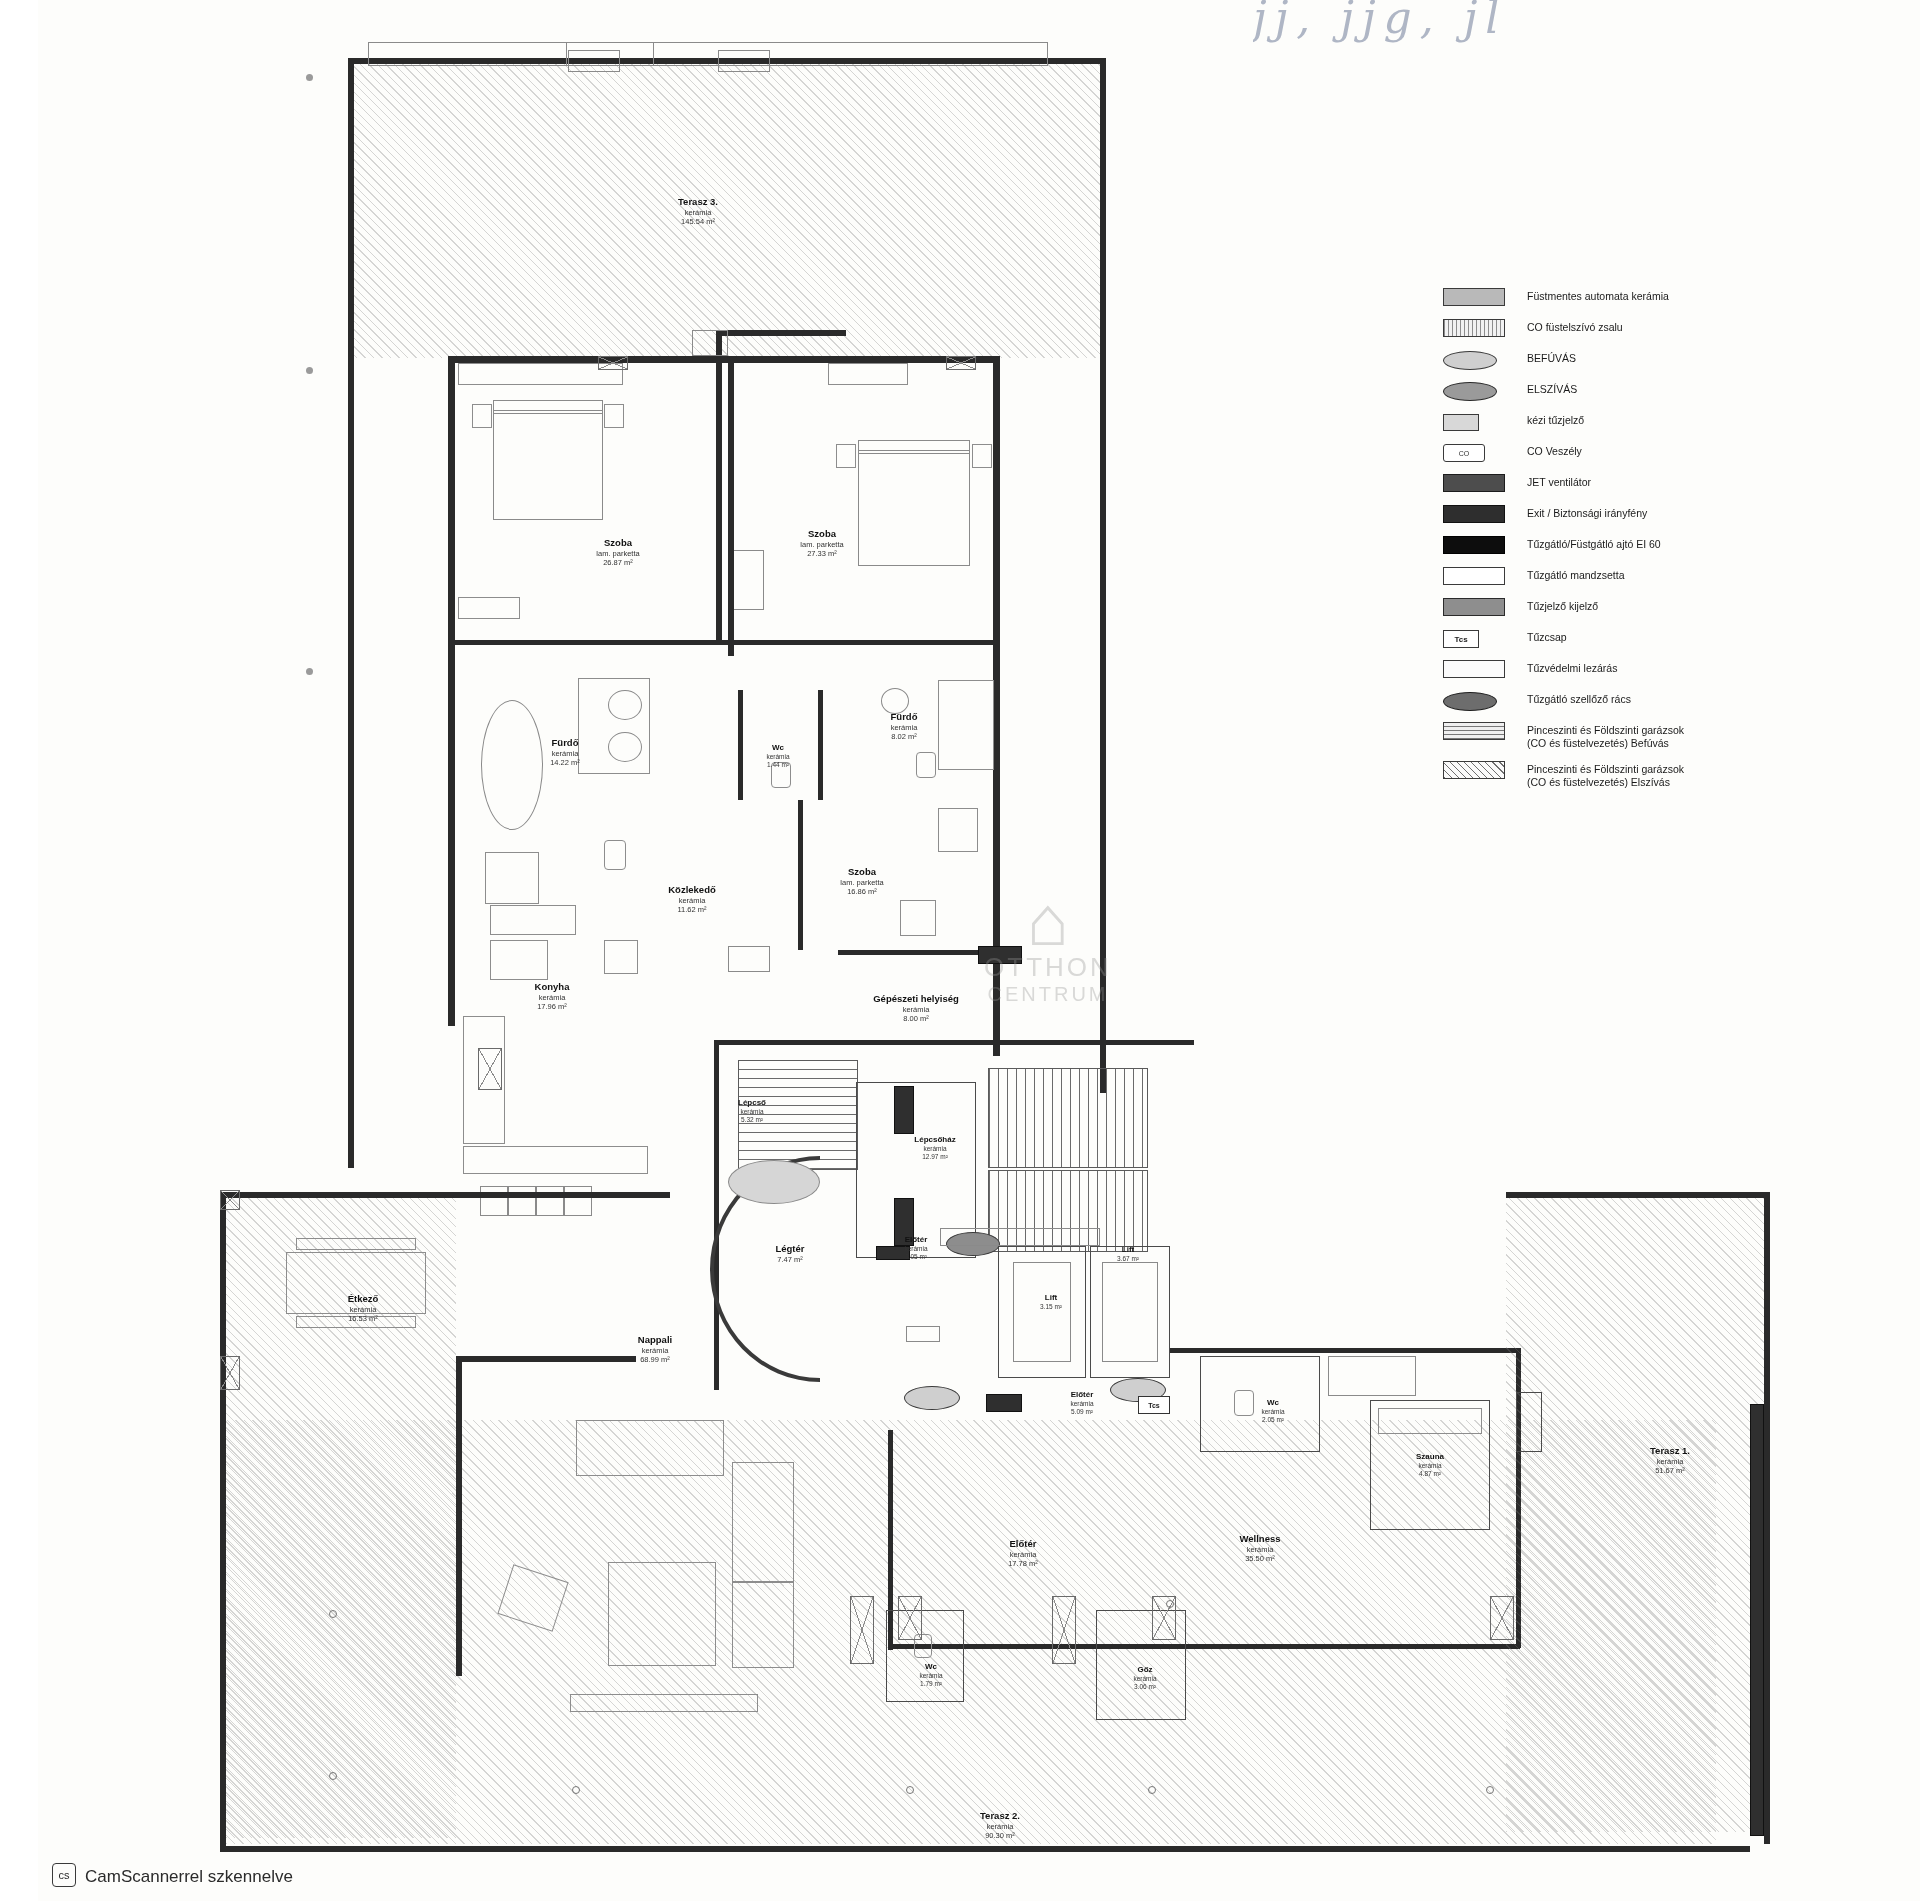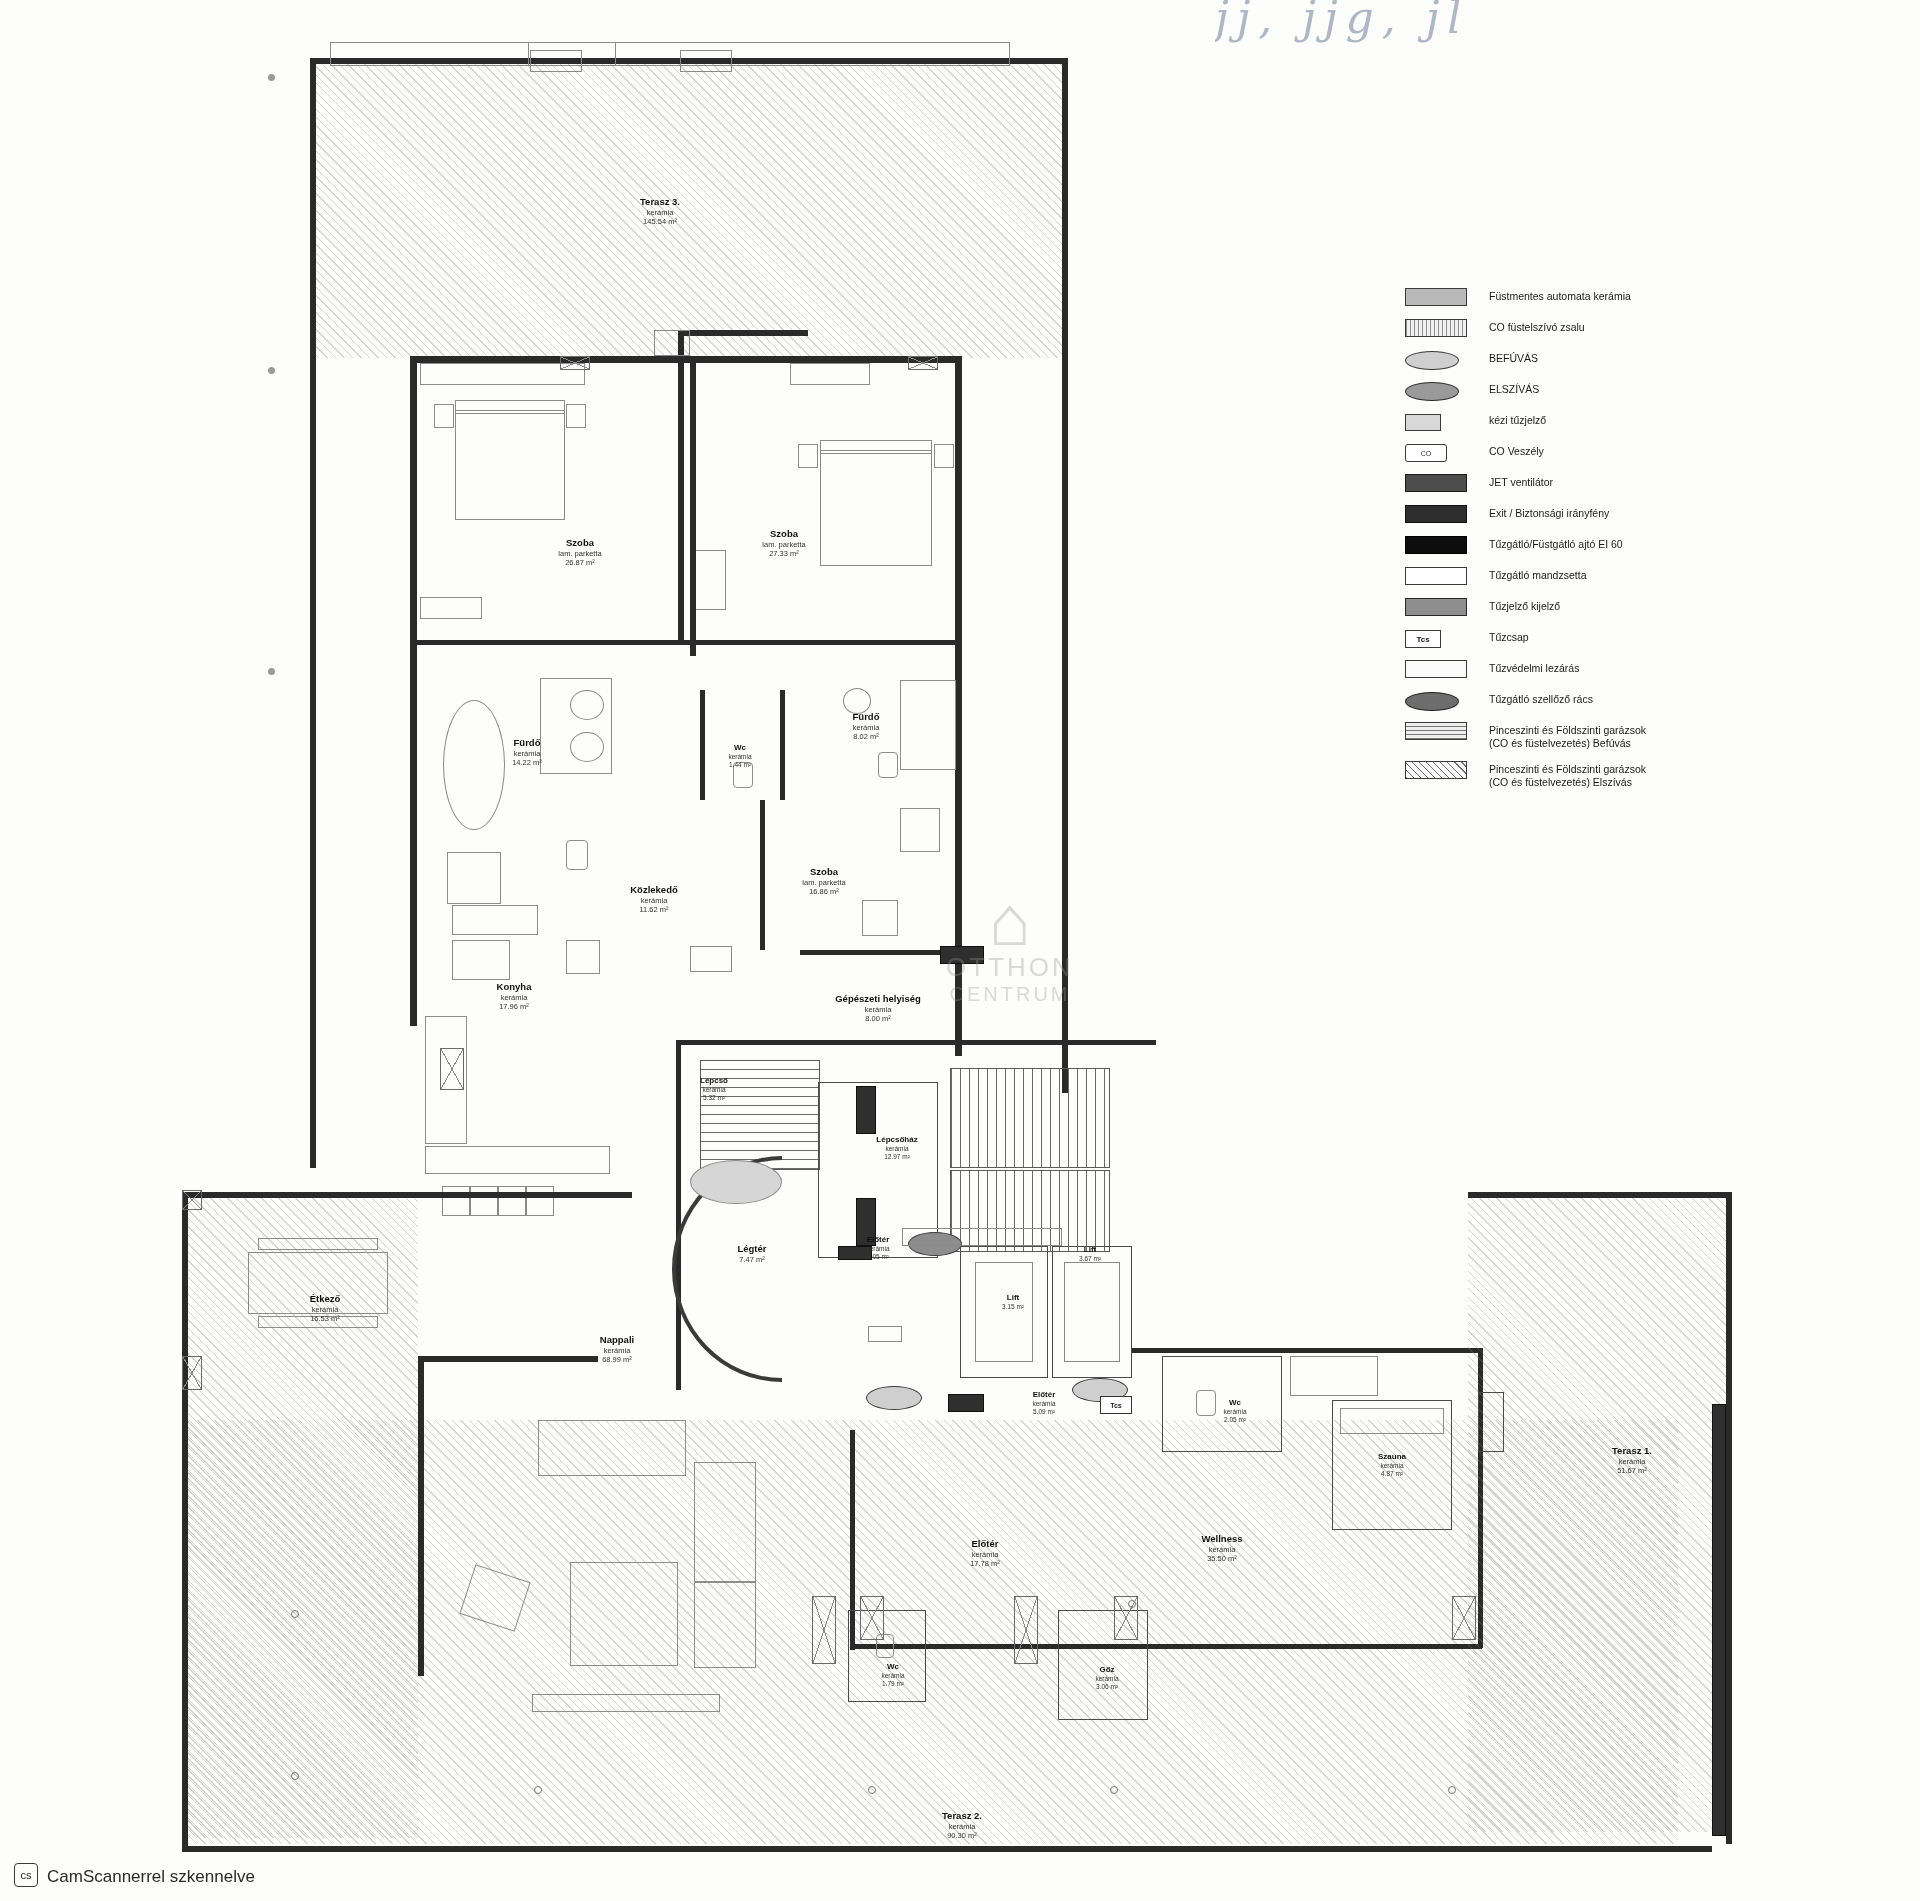--- a/index.html
+++ b/index.html
@@ -12,20 +12,21 @@
     height: 1901px;
     position: relative;
     font-family: "Liberation Sans", sans-serif;
     color: #1a1a1a;
     overflow: hidden;
   }
   #sheet {
     position: absolute;
     inset: 0;
     background: #fdfdfb;
+    margin-left: 38px;
   }
   
   .wall {
     position: absolute;
     background: #2a2a2a;
   }
   .hatch {
     position: absolute;
     background:
       repeating-linear-gradient(45deg, rgba(120,120,120,.30) 0 1px, rgba(255,255,255,0) 1px 6px);
@@ -423,21 +424,21 @@
   <div class="room-label" style="left:514px; top:981px;">
     <span class="nm">Konyha</span>
     <span class="fin">kerámia</span>
     <span class="area">17.96 m²</span>
   </div>
   <div class="room-label" style="left:878px; top:993px;">
     <span class="nm">Gépészeti helyiség</span>
     <span class="fin">kerámia</span>
     <span class="area">8.00 m²</span>
   </div>
-  <div class="room-label small" style="left:714px; top:1076px;text-align:center;">
+  <div class="room-label small" style="left:714px; top:1098px;text-align:center;">
     <span class="nm">Lépcső</span>
     <span class="fin">kerámia</span>
     <span class="area">5.32 m²</span>
   </div>
   <div class="room-label small" style="left:897px; top:1135px;">
     <span class="nm">Lépcsőház</span>
     <span class="fin">kerámia</span>
     <span class="area">12.97 m²</span>
   </div>
   <div class="room-label" style="left:752px; top:1243px;">

